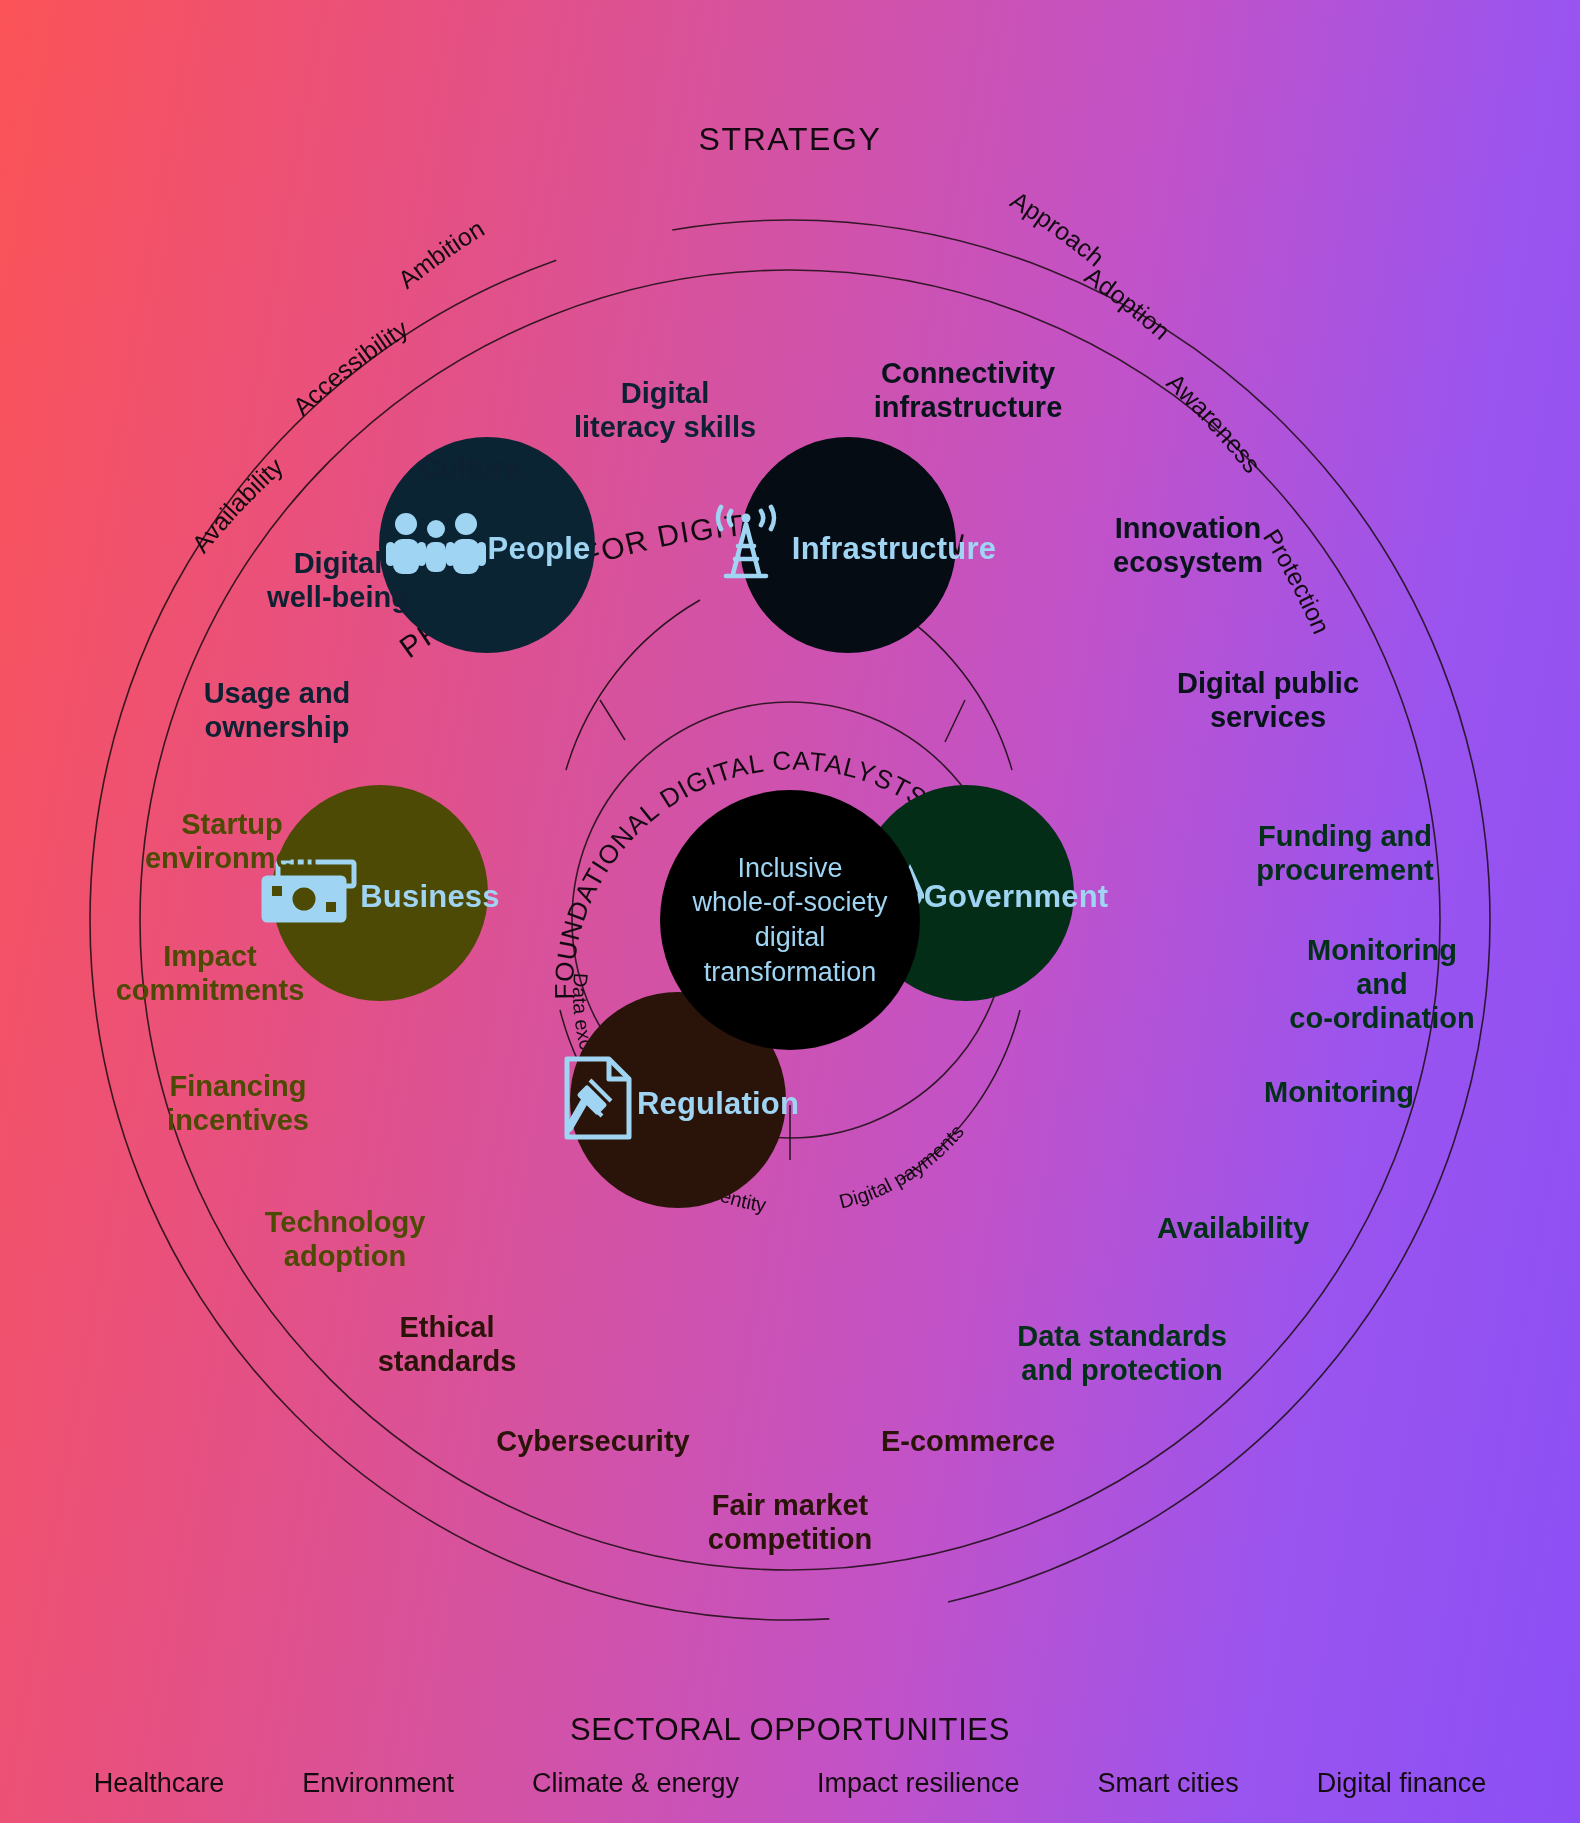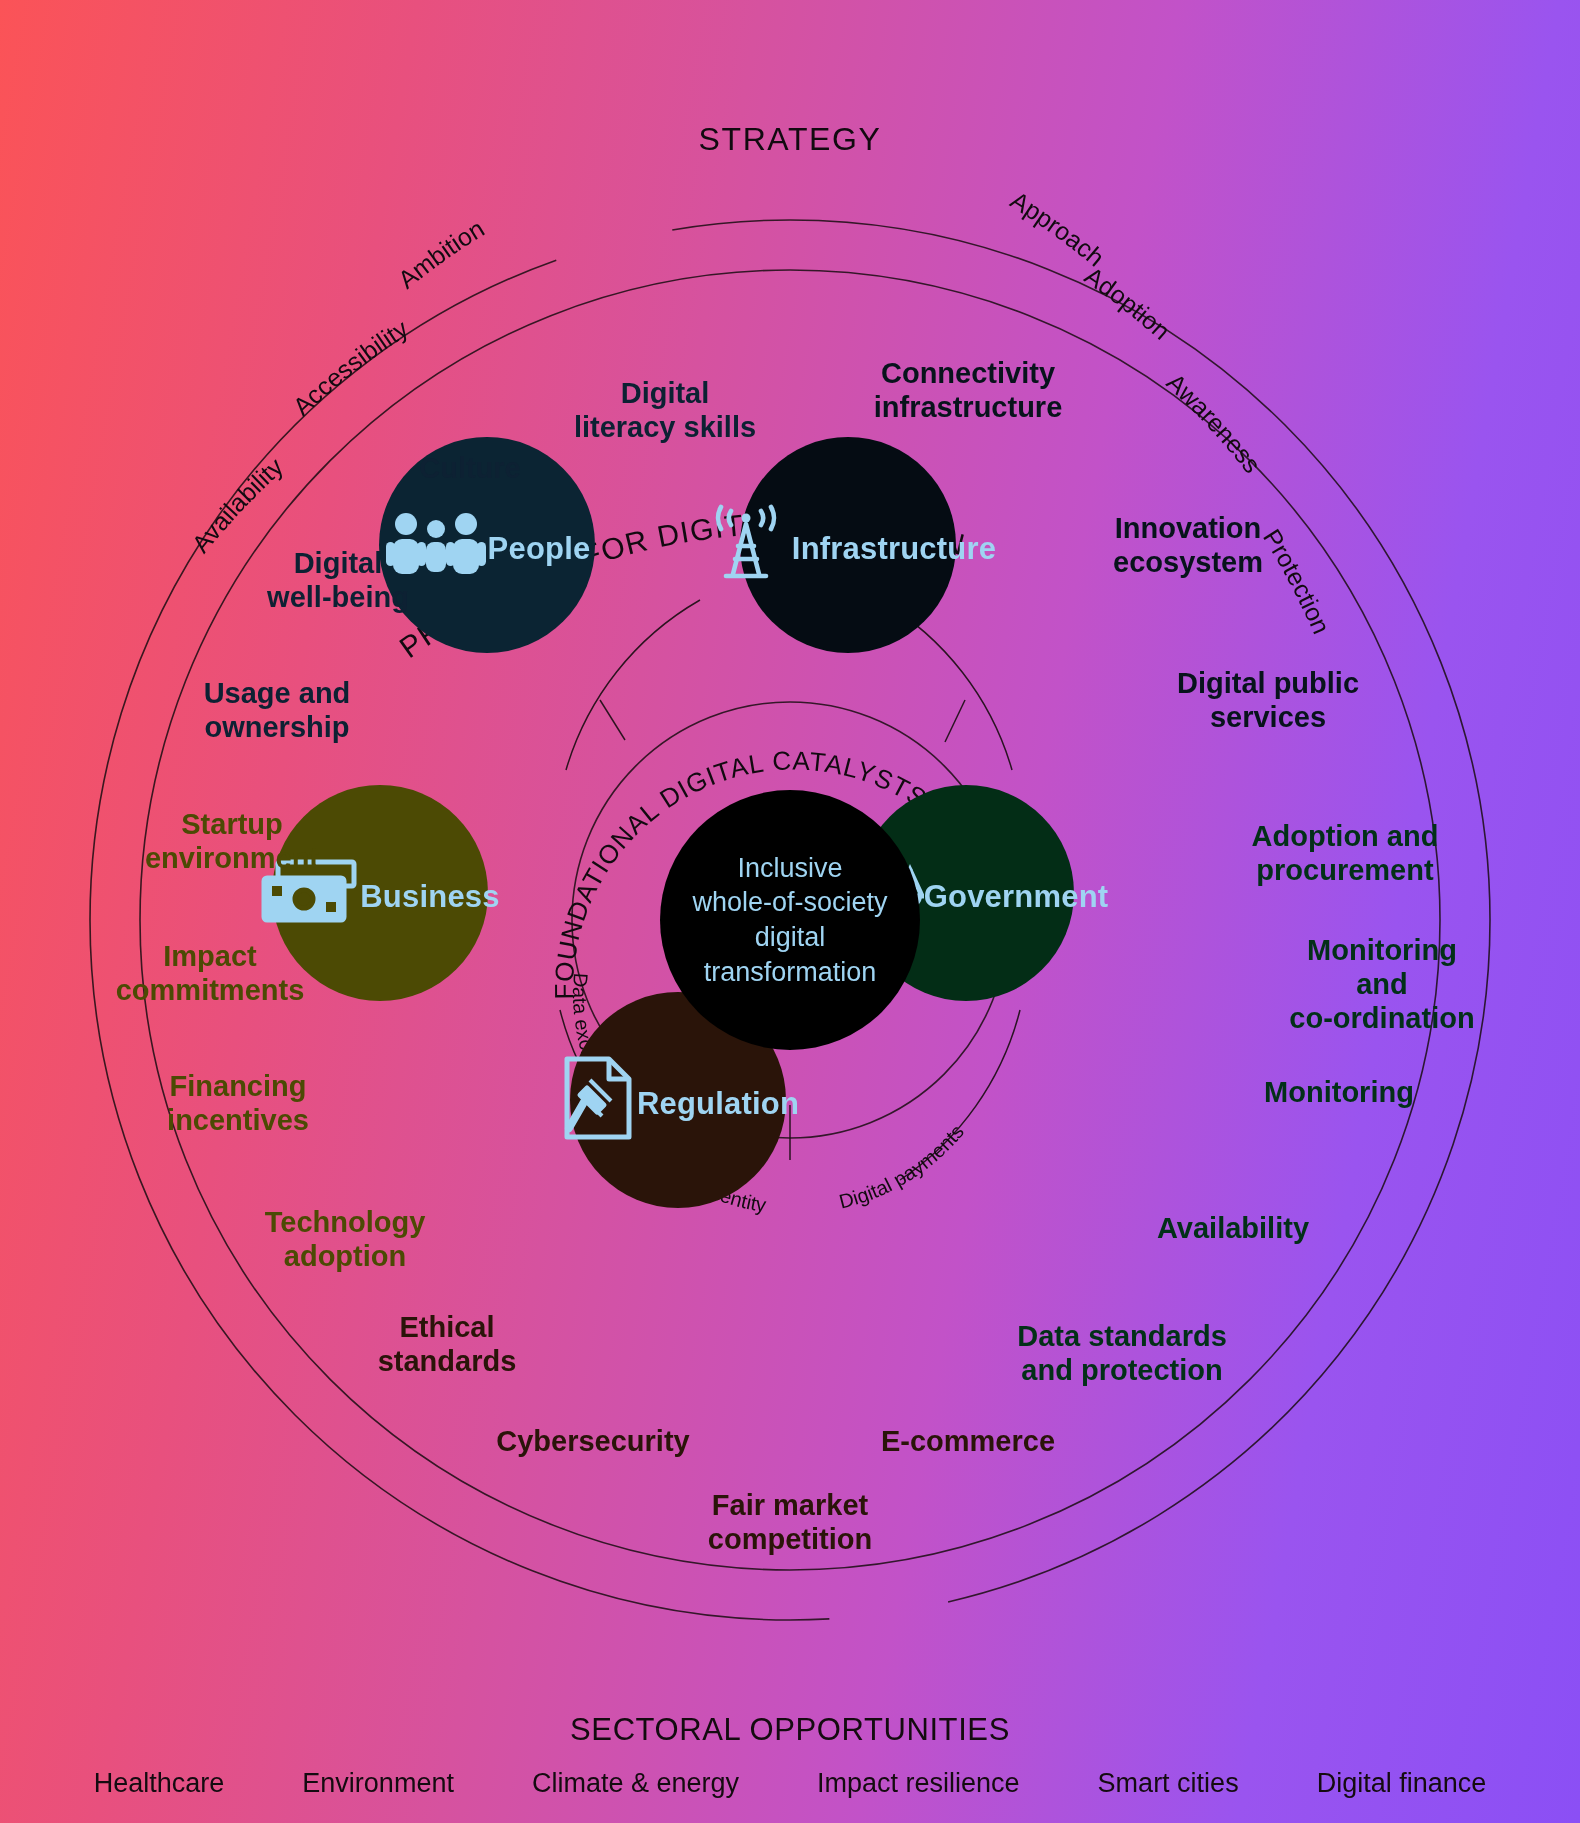--- a/index.html
+++ b/index.html
@@ -268,21 +268,21 @@
   <div class="kw kw-people" style="left:277px; top:710px;">Usage and
 ownership</div>
 
   <div class="kw kw-infra" style="left:968px; top:390px;">Connectivity
 infrastructure</div>
   <div class="kw kw-infra" style="left:1188px; top:545px;">Innovation
 ecosystem</div>
   <div class="kw kw-infra" style="left:1268px; top:700px;">Digital public
 services</div>
 
-  <div class="kw kw-government" style="left:1345px; top:853px;">Adoption and
+  <div class="kw kw-government" style="left:1345px; top:853px;">Funding and
 procurement</div>
   <div class="kw kw-government" style="left:1382px; top:984px;">Monitoring and
 co-ordination</div>
   <div class="kw kw-government" style="left:1339px; top:1092px;">Monitoring</div>
   <div class="kw kw-government" style="left:1233px; top:1228px;">Availability</div>
   <div class="kw kw-government" style="left:1122px; top:1353px;">Data  standards
 and protection</div>
 
   <div class="kw kw-business" style="left:232px; top:841px;">Startup
 environment</div>

